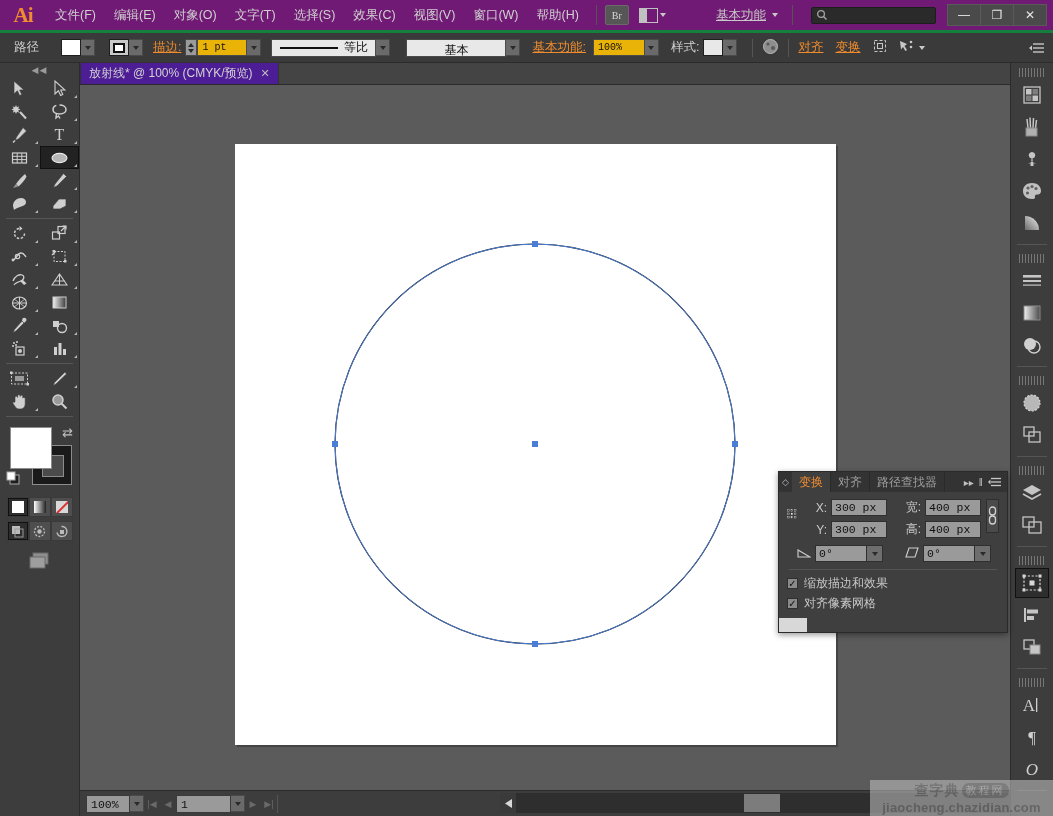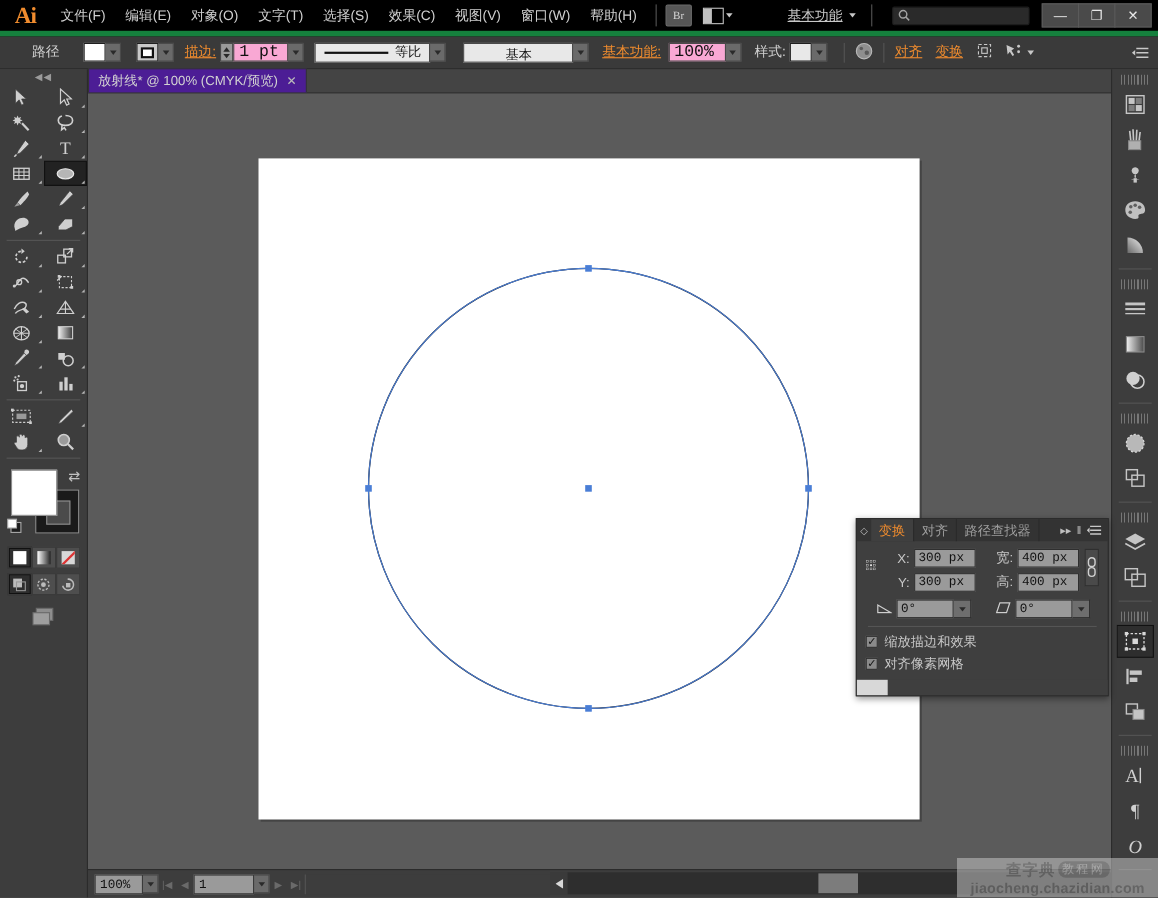--- a/index.html
+++ b/index.html
@@ -7,23 +7,23 @@
     width: 1053px; height: 816px;
     background: #3d3d3d;
     font-family: "Liberation Sans", sans-serif;
     font-size: 12px;
     color: #c8c8c8;
     overflow: hidden;
     position: relative;
   }
   
   #menubar {
-    height: 33px; background: #000000;
+    height: 33px; background: #701a75;
     display: flex; align-items: center;
-    border-bottom: 5px solid #15803d;
+    border-bottom: 3px solid #15803d;
     position: relative;
   }
   #ai-logo {
     width: 46px; text-align: center;
     color: #f08c2e; font-size: 21px; font-weight: bold;
     font-family: "Liberation Serif", serif;
     letter-spacing: -1px;
   }
   .menu-item {
     padding: 6px 9px; color: #d0d0d0; font-size: 12.5px;
@@ -62,21 +62,21 @@
   .win-btn {
     width:34px; height:22px; background:#4a4a4a;
     border:1px solid #5a5a5a; margin-left:-1px;
     color:#e8e8e8; font-size:12px; text-align:center; line-height:20px;
   }
 
   
   #controlbar {
     height: 30px; background:#3a3a3a;
     border-bottom:1px solid #2b2b2b;
-    display:flex; align-items:center; padding-left:29px; gap:0;
+    display:flex; align-items:center; padding-left:14px; gap:0;
   }
   .cb-label { color:#d0d0d0; font-size:12.5px; margin-right:22px; }
   .cb-label.orange { color:#f08c2e; text-decoration:underline; margin-right:4px; }
   .swatch-wrap { display:flex; align-items:center; margin-right:6px; }
   .swatch {
     width:20px;height:17px;border:1px solid #1f1f1f;
   }
   .swatch.fill { background:#ffffff; }
   .swatch.stroke {
     background:#c9c9c9; display:flex;align-items:center;justify-content:center;
@@ -89,22 +89,22 @@
   .dd-tri { width:0;height:0;border-left:3.5px solid transparent;border-right:3.5px solid transparent;border-top:4px solid #2a2a2a; }
   .spin {
     display:flex;flex-direction:column;justify-content:center;
     width:12px;height:17px;background:#9a9a9a;border:1px solid #4a4a4a;
     align-items:center; gap:2px;
   }
   .spin i { width:0;height:0;border-left:3px solid transparent;border-right:3px solid transparent; }
   .spin i.up { border-bottom:4px solid #2a2a2a; }
   .spin i.dn { border-top:4px solid #2a2a2a; }
   .field {
-    height:17px;background:#f9a8d4;border:1px solid #4a4a4a;
-    color:#111; font-size:15px; padding:0 4px; line-height:16px;
+    height:17px;background:#eab308;border:1px solid #4a4a4a;
+    color:#111; font-size:10px; padding:0 4px; line-height:16px;
     font-family:"Liberation Mono", monospace;
   }
   .combo {
     height:18px;background:#e8e8e8;border:1px solid #4a4a4a;
     display:flex;align-items:center;justify-content:center; gap:6px;
     color:#111; font-size:12px; padding:0 6px;
   }
   .combo .rule { width:58px;height:2px;background:#111; }
   .cb-sep { width:1px;height:18px;background:#555;margin:0 9px; }
   .orange-link { color:#f08c2e; text-decoration:underline; font-size:12.5px; margin-right:12px; }

